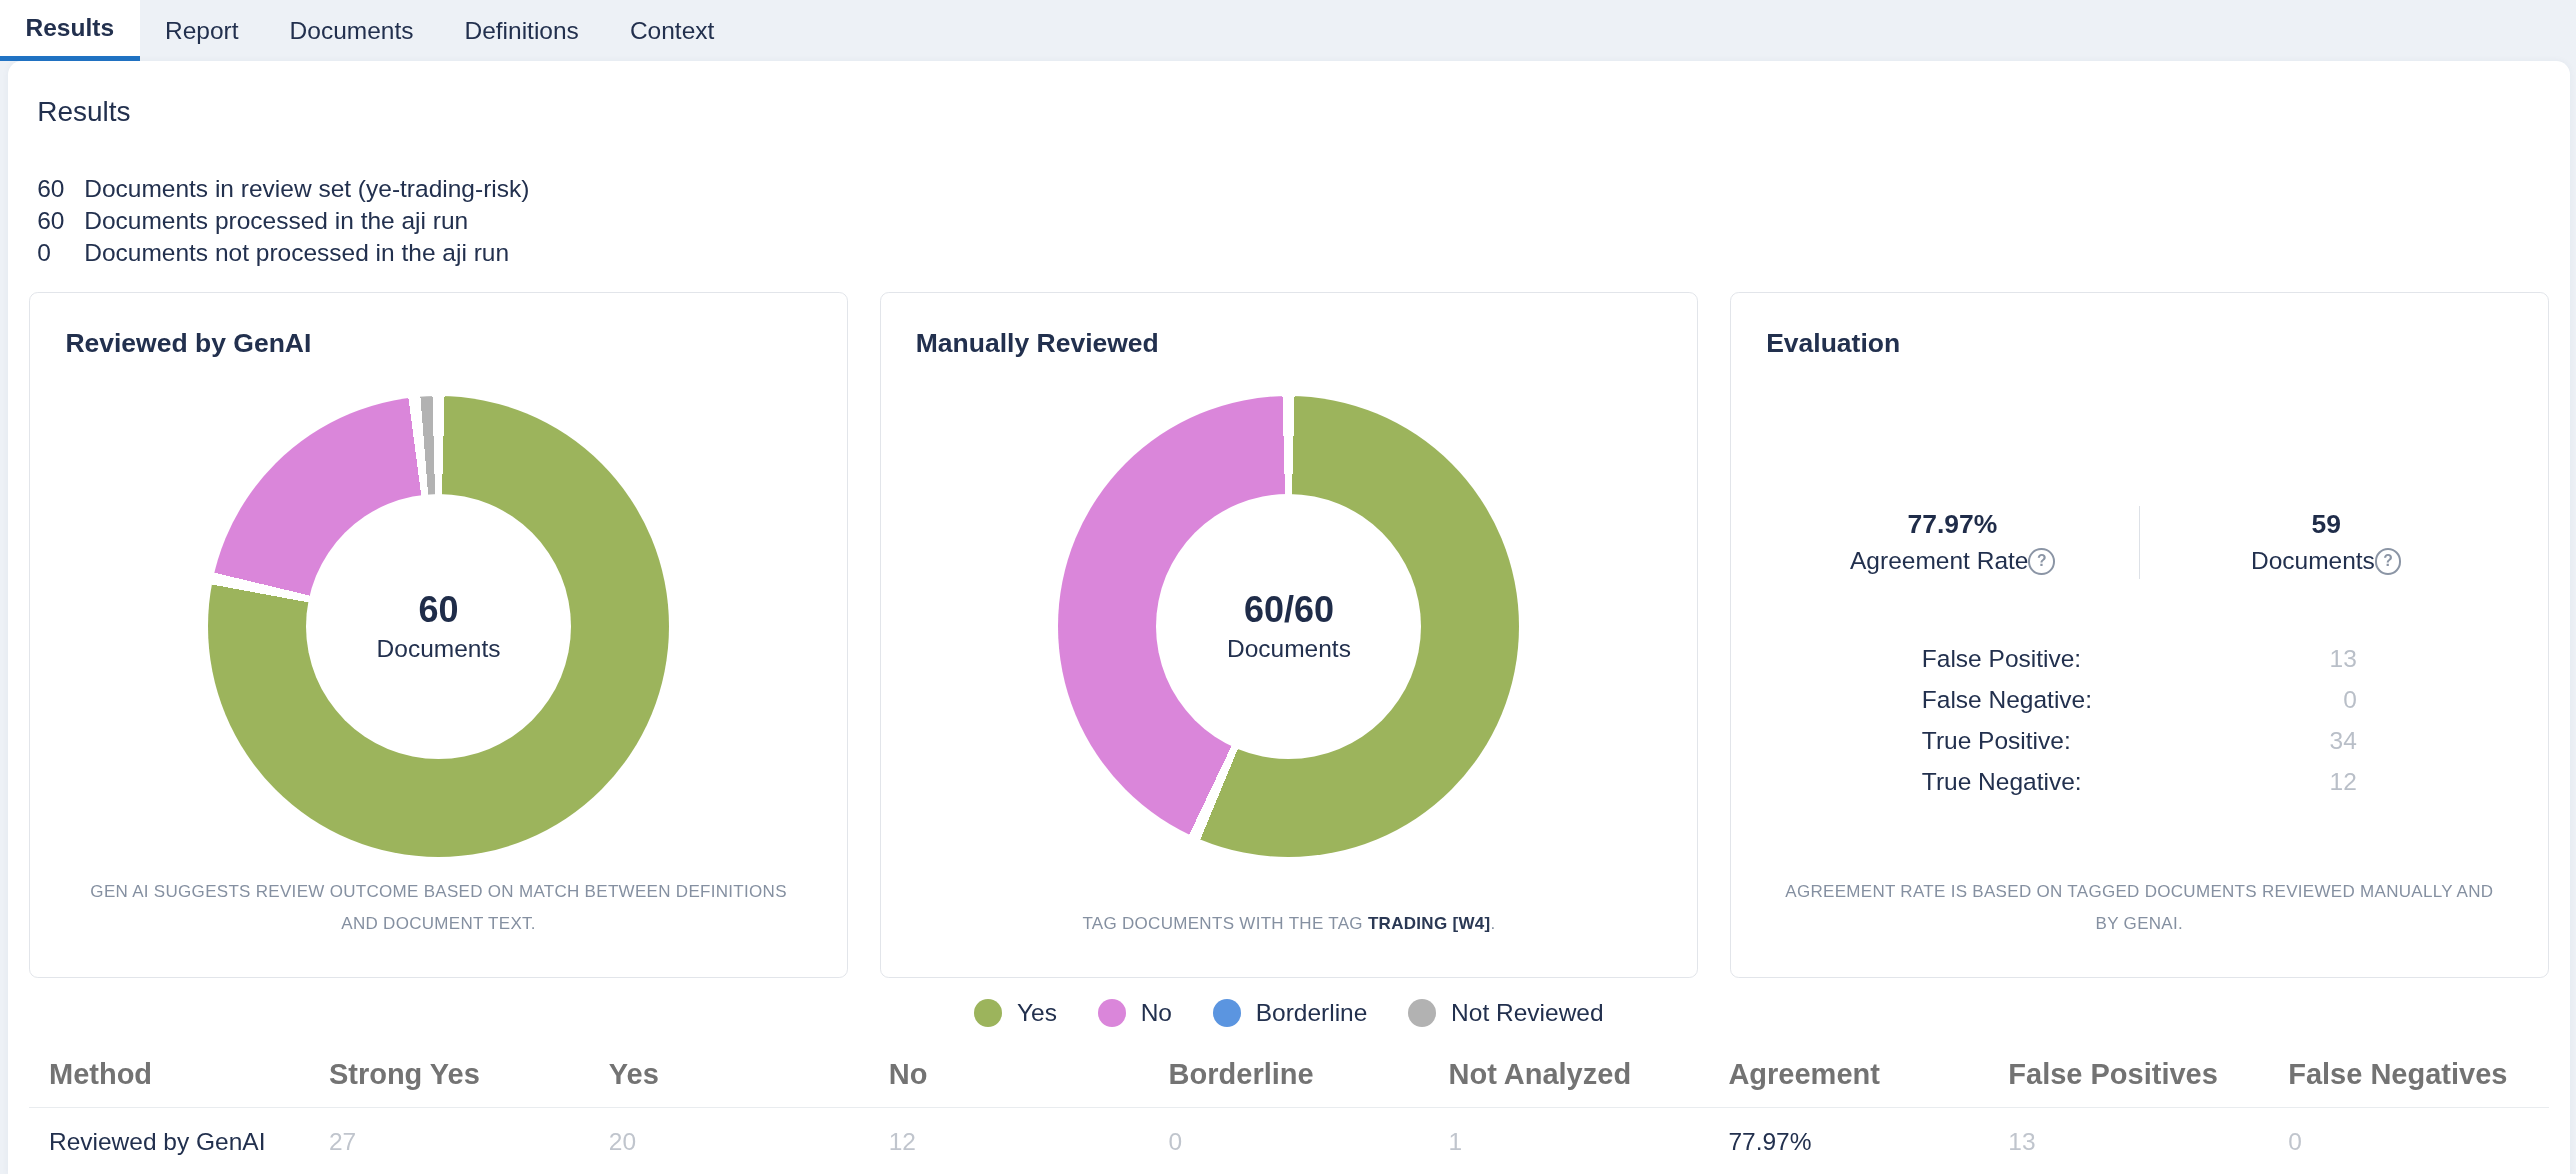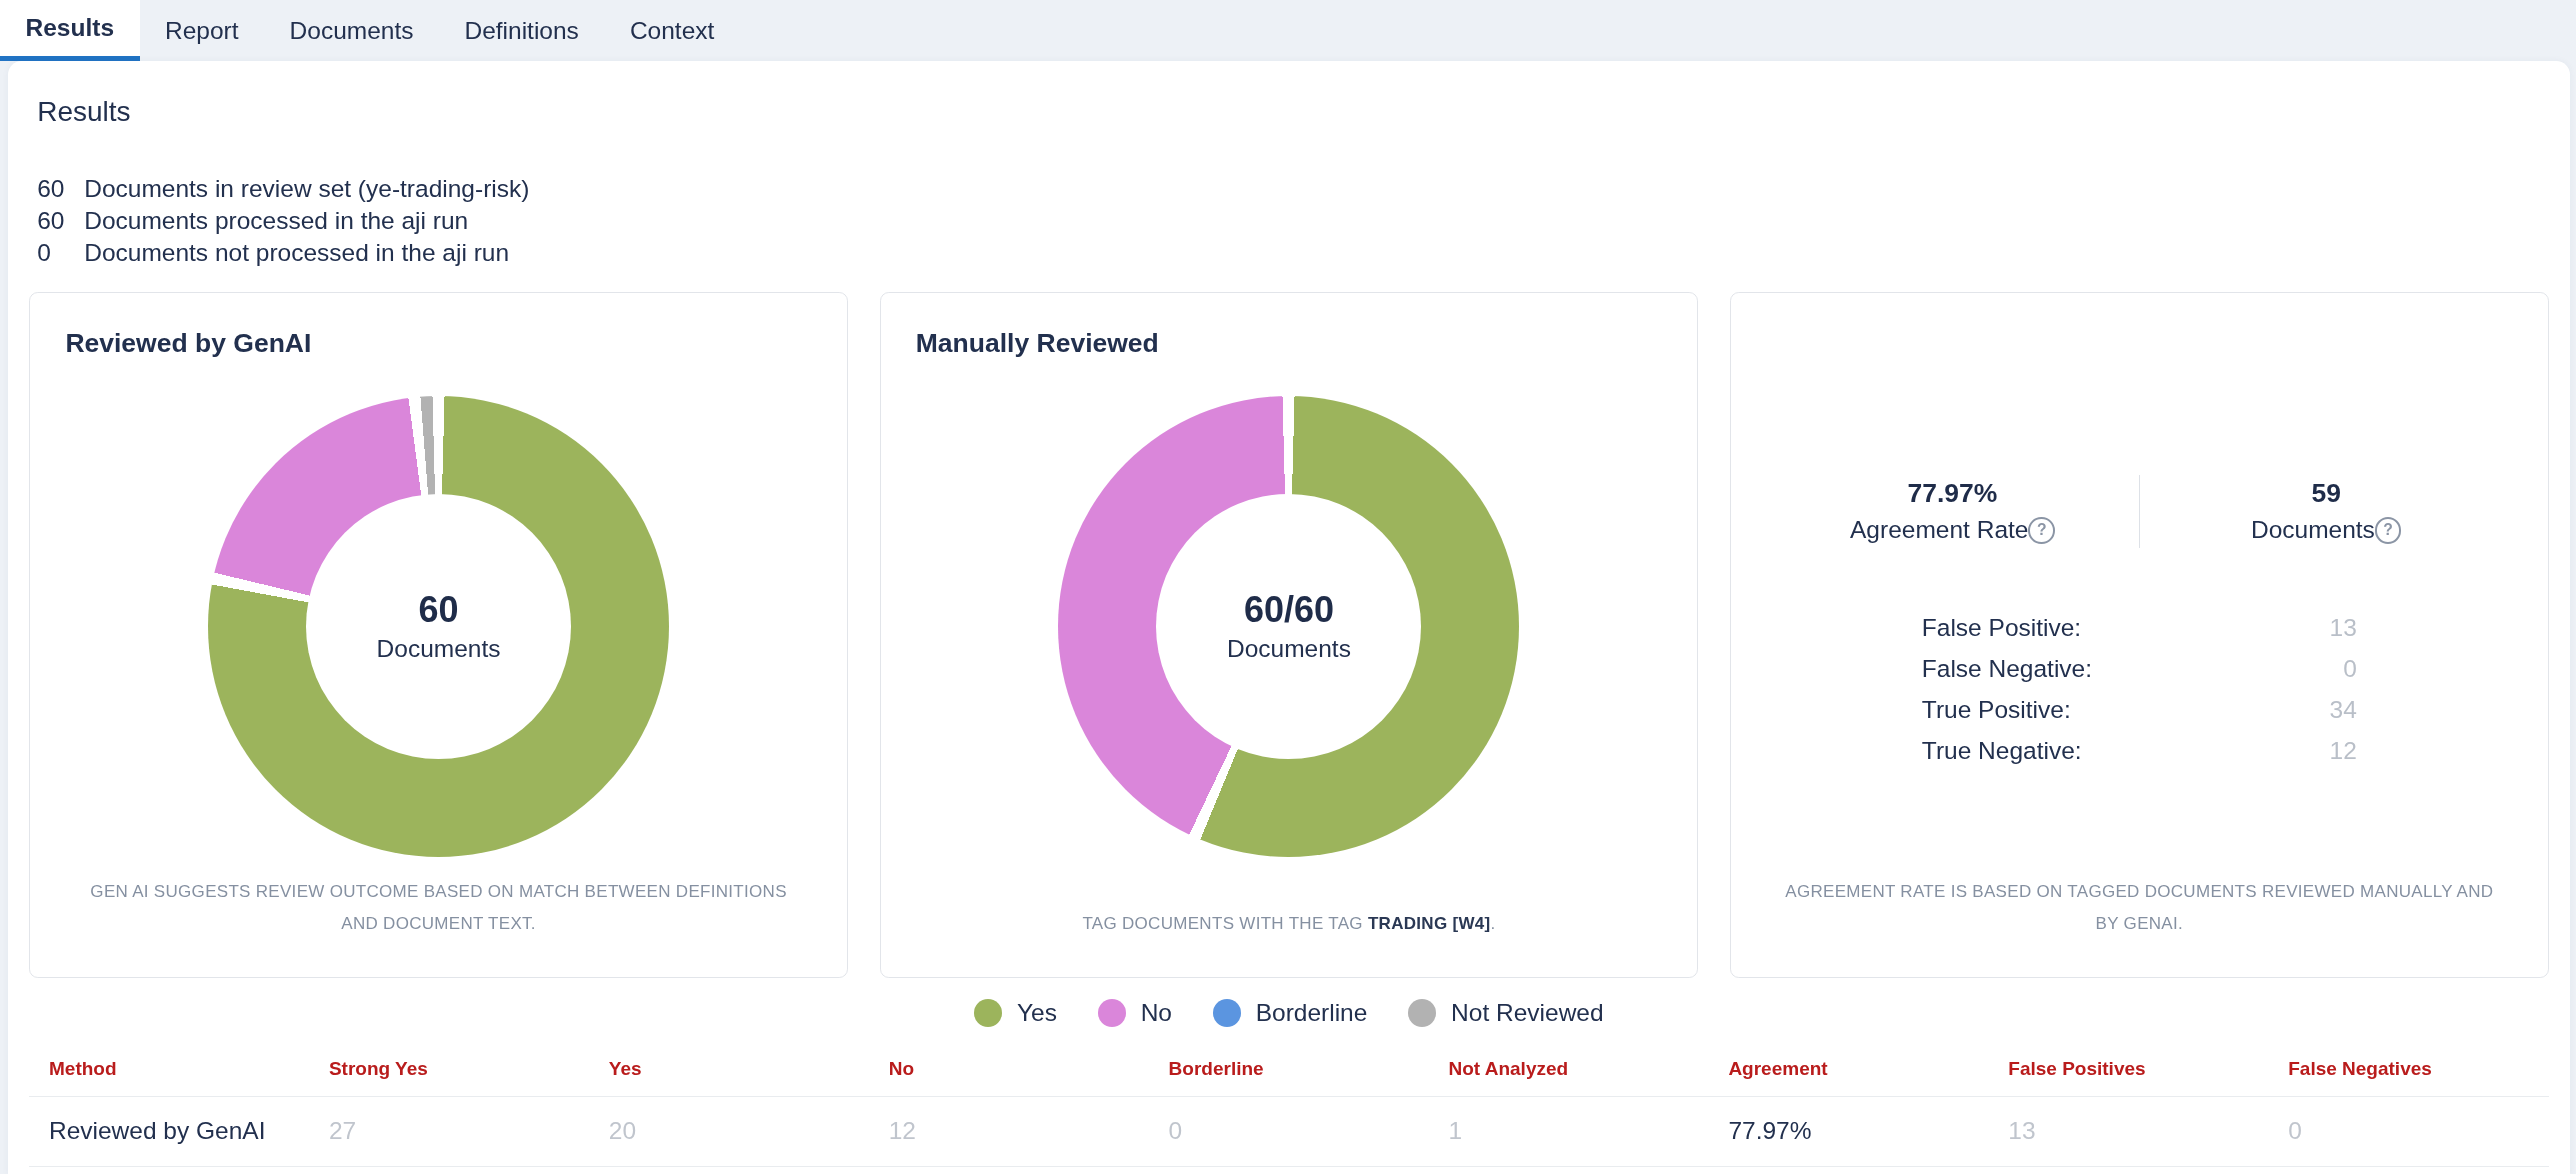--- a/index.html
+++ b/index.html
@@ -76,21 +76,21 @@
   .metric-label { color:#22304e; }
   .metric-value { color:#b9bfc8; font-weight:500; }
   
   .legend { display:flex; justify-content:center; align-items:center; gap:41px; margin-top:21.6px; }
   .legend-item { display:flex; align-items:center; gap:14.7px; font-size:24.5px; color:#22304e; }
   .legend-swatch { width:28px; height:28px; border-radius:50%; flex:none; }
   
   .tbl { margin-top:25.5px; }
   .tbl-header, .tbl-row { display:grid; grid-template-columns:repeat(9,1fr); }
   .tbl-header { border-bottom:1px solid #e9ecef; padding:5.9px 0 15.7px 0; }
-  .th { font-size:19px; font-weight:700; color:#b91c1c; padding-left:19.6px; }
+  .th { font-size:29px; font-weight:700; color:#737373; padding-left:19.6px; }
   .tbl-row { border-bottom:1px solid #e9ecef; padding:19.6px 0 21.6px 0; }
   .td { font-size:24.5px; padding-left:19.6px; color:#22304e; }
   .td.muted { color:#c0c5cd; }
 </style>
 </head>
 <body>
 
 <div class="tabbar">
   <div class="tab active">
       <span>Results</span>
@@ -146,20 +146,21 @@
       <div class="donut" style="background: conic-gradient(rgb(255, 255, 255) 0deg, rgb(255, 255, 255) 1.5deg, rgb(156, 180, 92) 1.5deg, rgb(156, 180, 92) 202.5deg, rgb(255, 255, 255) 202.5deg, rgb(255, 255, 255) 204deg, rgb(255, 255, 255) 204deg, rgb(255, 255, 255) 205.5deg, rgb(218, 134, 218) 205.5deg, rgb(218, 134, 218) 358.5deg, rgb(255, 255, 255) 358.5deg, rgb(255, 255, 255) 360deg);">
         <div class="donut-hole">
           <div class="donut-value">60/60</div>
           <div class="donut-label">Documents</div>
         </div>
       </div>
       <div class="card-caption"><span>TAG DOCUMENTS WITH THE TAG </span><b>TRADING [W4]</b><span>.</span></div>
     </div>
 
     <div class="card">
+      <div class="card-title">Evaluation</div>
 
       <div class="eval-stats">
         <div class="eval-col">
           <div class="eval-value">77.97%</div>
           <div class="eval-label">
             <span>Agreement Rate</span>
             <span class="help-icon">?</span>
           </div>
         </div>
         <div class="eval-divider"></div>

